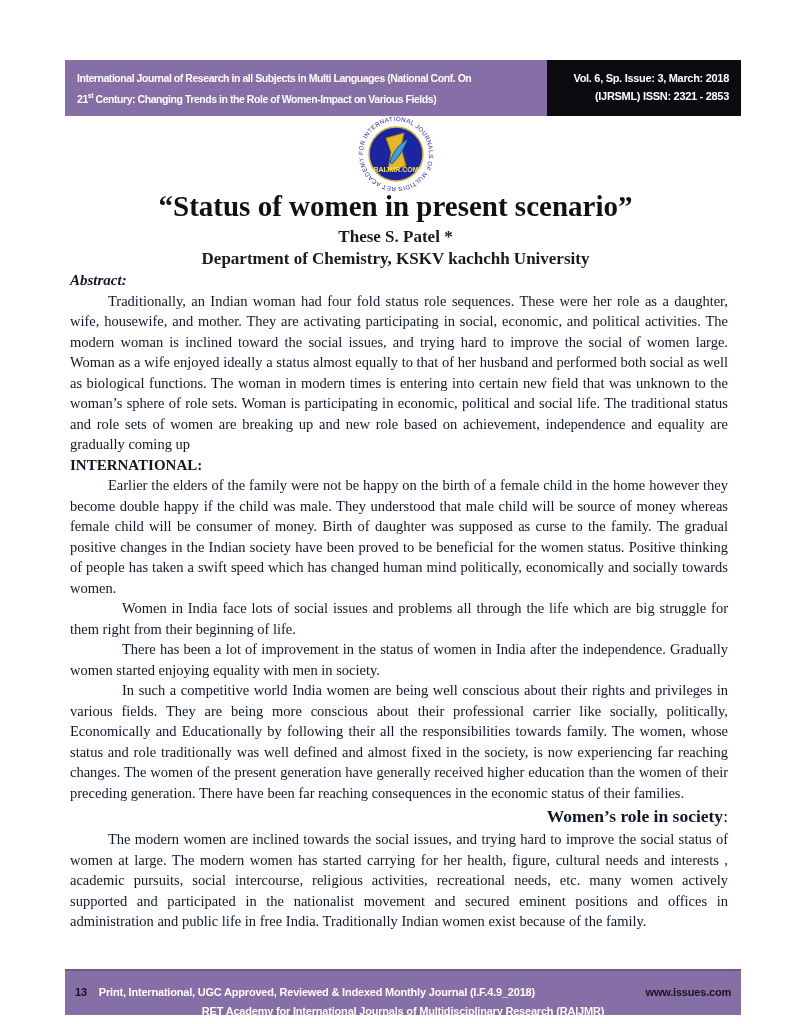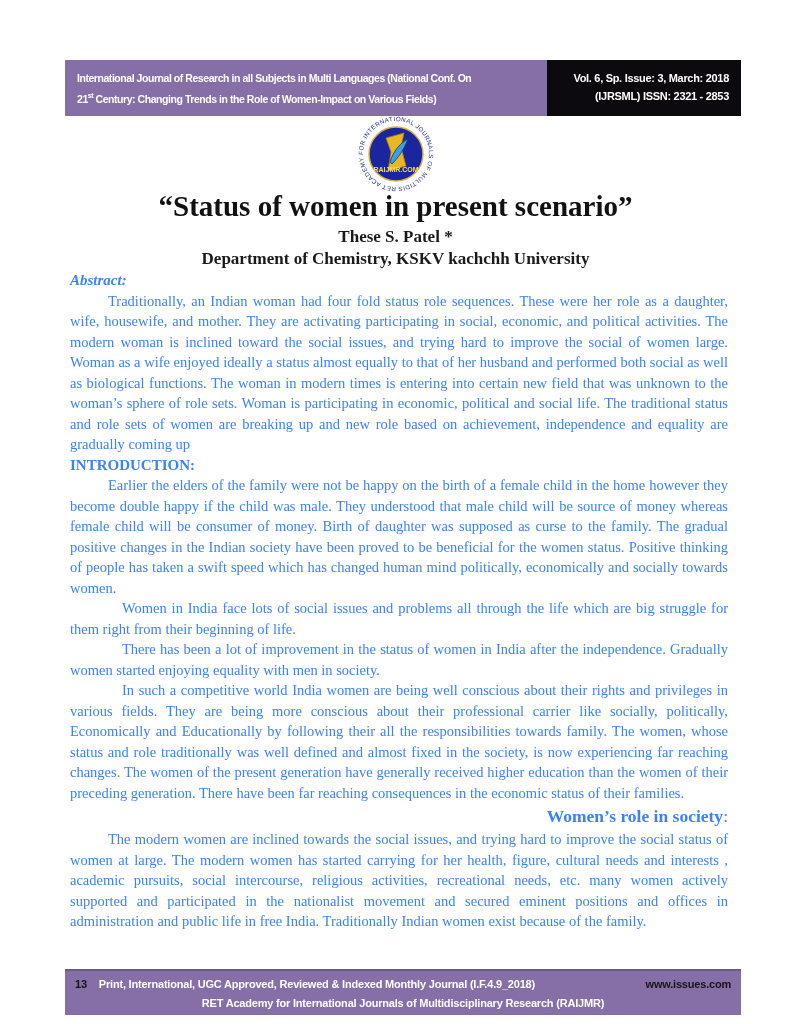--- a/index.html
+++ b/index.html
@@ -59,42 +59,42 @@
   .paper-title { font-size:29px; font-weight:bold; color:#111; }
   .paper-author { font-size:17px; font-weight:bold; margin-top:4px; }
   .paper-affiliation { font-size:17px; font-weight:bold; margin-top:2px; }
 
   
   .article {
     position:absolute; top:254px; left:70px; width:658px;
     font-size:14.5px;
     line-height:20.5px;
     text-align:justify;
-    color:#3b82f6;
+    color:#0f172a;
   }
   .abstract-heading { font-size:15px; font-weight:bold; font-style:italic; text-align:left; }
   .intro-heading { font-size:15px; font-weight:bold; text-align:left; }
   .section-heading { font-size:17.5px; font-weight:bold; text-align:right; line-height:26px; }
   .section-heading .colon { font-weight:normal; }
   p.body-para { text-indent:38px; }
   p.body-para.indent-lg { text-indent:52px; }
   p.no-space { margin:0; }
 
   
   .footer-bar {
     position:absolute; top:953px; left:65px; width:676px; height:46px;
     background:#866fa6;
     border-top:2px solid #6d5889;
     color:#ffffff;
     font-family:"Liberation Sans", sans-serif;
     font-weight:bold;
     font-size:11px;
     letter-spacing:-0.2px;
     line-height:19px;
-    padding:4px 10px 0 10px;
+    padding:12px 10px 0 10px;
   }
   .footer-line1 { display:flex; align-items:baseline; }
   .footer-pagenum { color:#141418; margin-right:12px; }
   .footer-text { flex:1; }
   .footer-site { color:#17141c; }
   .footer-line2 { text-align:center; }
 </style>
 </head>
 <body>
 
@@ -129,21 +129,21 @@
   <div class="title-block">
     <div class="paper-title">“Status of women in present scenario”</div>
     <div class="paper-author">These S. Patel *</div>
     <div class="paper-affiliation">Department of Chemistry, KSKV kachchh University</div>
   </div>
 
   <div class="article">
     <div class="abstract-heading">Abstract:</div>
     <p class="body-para no-space">Traditionally, an Indian woman had four fold status role sequences. These were her role as a daughter, wife, housewife, and mother.  They are activating participating in social, economic, and political activities. The modern woman is inclined toward the social issues, and trying hard to improve the social of women large. Woman as a wife enjoyed ideally a status almost equally to that of her husband and performed both social as well as biological functions. The woman in modern times is entering into certain new field that was unknown to the woman’s sphere of role sets. Woman is participating in economic, political and social life. The traditional status and role sets of women are breaking up and new role based on achievement, independence and equality are gradually coming up</p>
 
-    <div class="intro-heading">INTRODUCTION:</div>
+    <div class="intro-heading">INTERNATIONAL:</div>
     <p class="body-para no-space">Earlier the elders of the family were not be happy on the birth of a female child in the home however they become double happy if the child was male. They understood that male child will be source of money whereas female child will be consumer of money. Birth of daughter was supposed as curse to the family. The gradual positive changes in the Indian society have been proved to be beneficial for the women status. Positive thinking of people has taken a swift speed which has changed human mind politically, economically and socially towards women.</p>
     <p class="body-para indent-lg no-space">Women in India face lots of social issues and problems all through the life which are big struggle for them right from their beginning of life.</p>
     <p class="body-para indent-lg no-space">There has been a lot of improvement in the status of women in India after the independence. Gradually women started enjoying equality with men in society.</p>
     <p class="body-para indent-lg no-space">In such a competitive world India women are being well conscious about their rights and privileges in various fields. They are being more conscious about their professional carrier like socially, politically, Economically and Educationally by following their all the responsibilities towards family. The women, whose status and role traditionally was well defined and almost fixed in the society, is now experiencing far reaching changes. The women of the present generation have generally received higher education than the women of their preceding generation. There have been far reaching consequences in the economic status of their families.</p>
 
     <div class="section-heading"><span>Women’s role in society</span><span class="colon">:</span></div>
     <p class="body-para no-space">The modern women are inclined towards the social issues, and trying hard to improve the social status of women at large. The modern women has started carrying for her health, figure, cultural needs and interests , academic pursuits, social intercourse, religious activities, recreational needs, etc. many women actively supported and participated in the nationalist movement and secured eminent positions and offices in administration and public life in free India. Traditionally Indian women exist because of the family.</p>
   </div>
 
   <div class="footer-bar">

